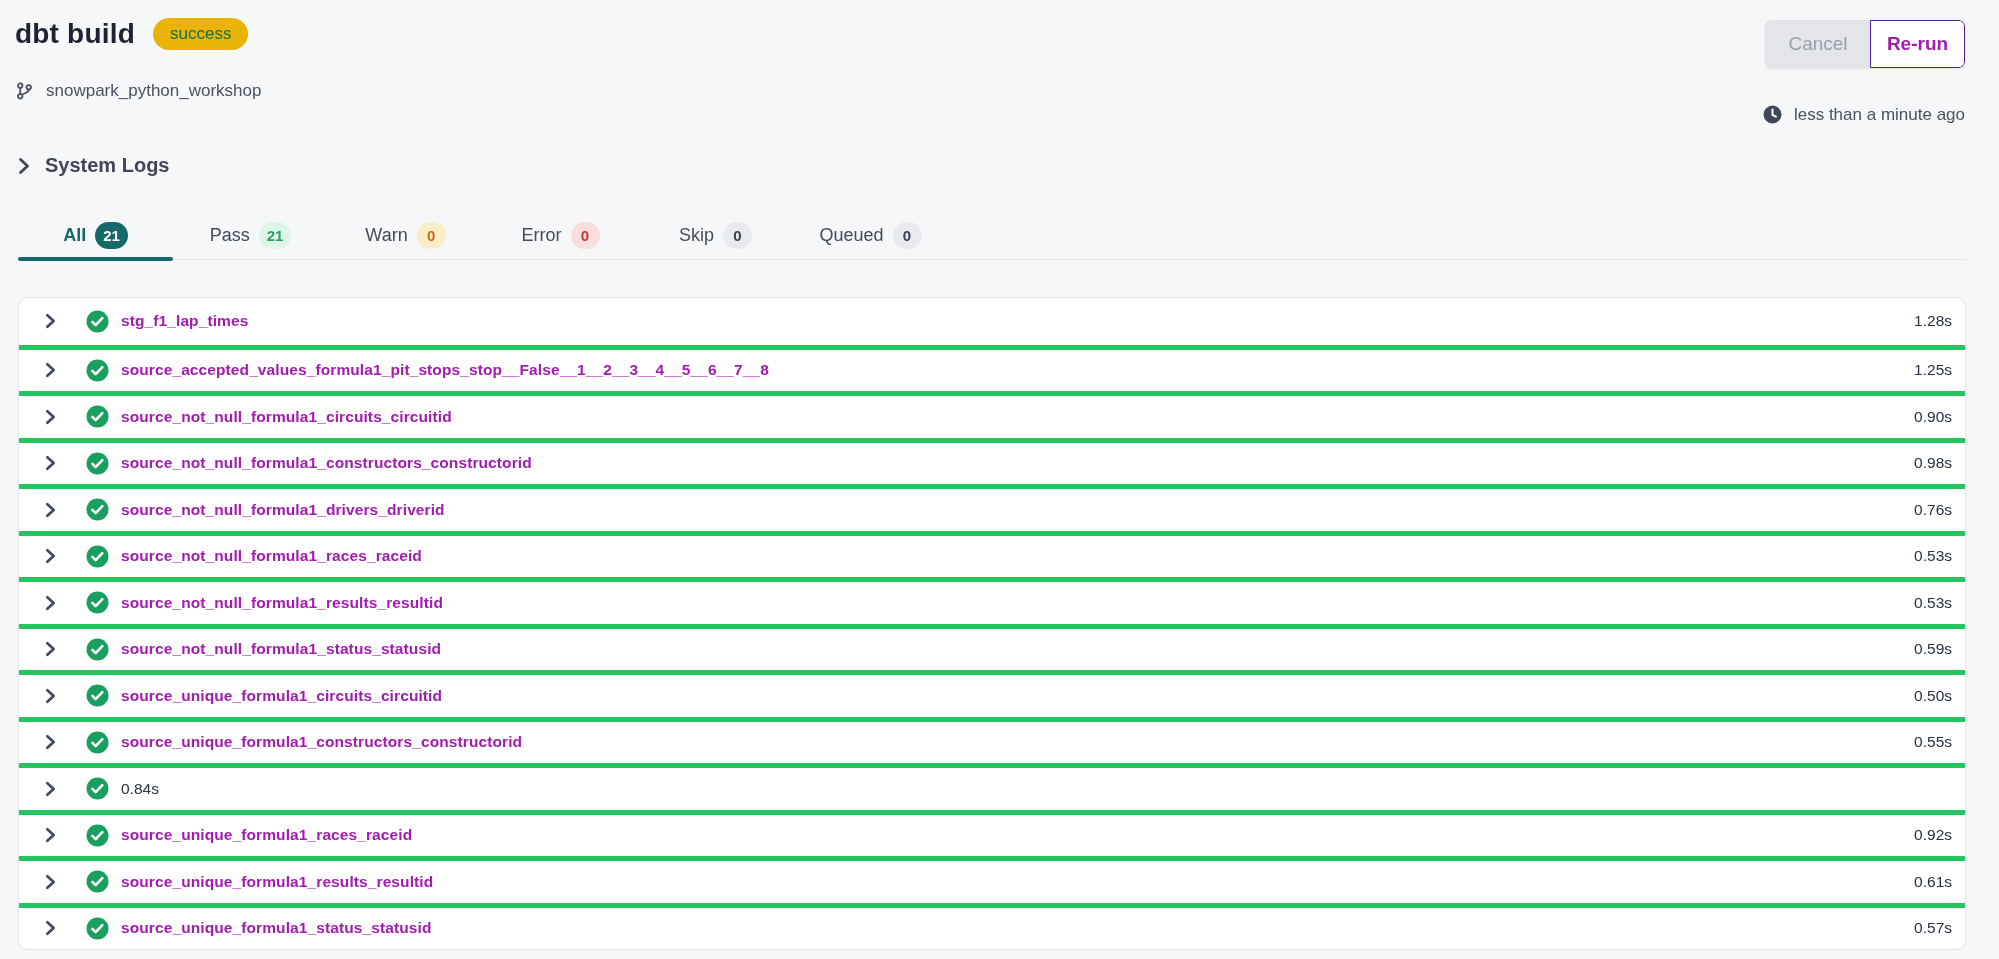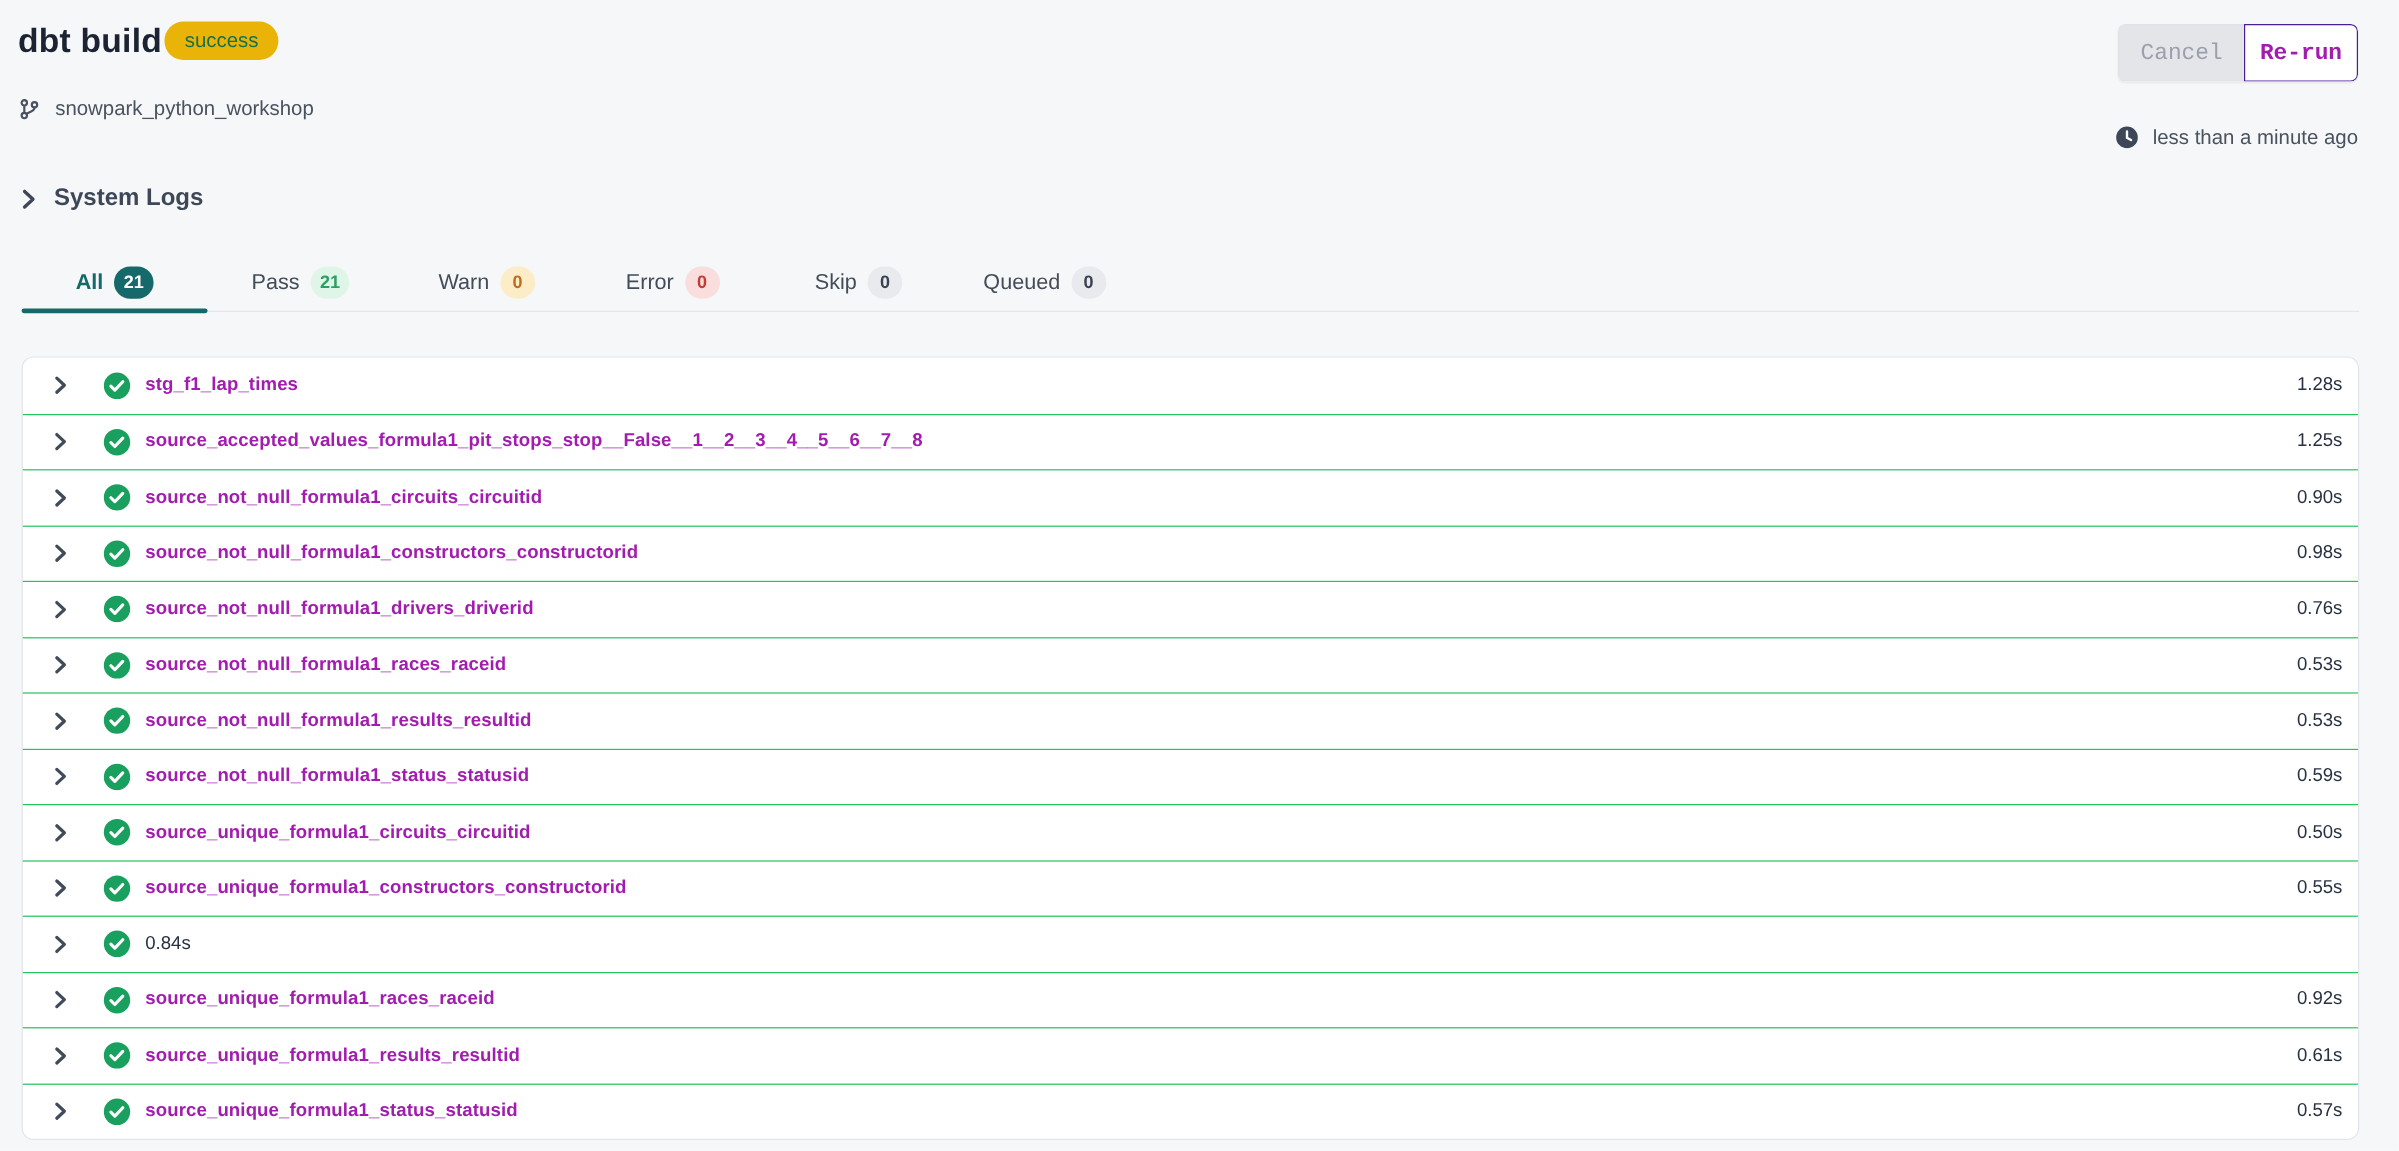--- a/index.html
+++ b/index.html
@@ -7,29 +7,29 @@
   body {
     font-family: "Liberation Sans", "DejaVu Sans", sans-serif;
     background: #f6f7f8;
     color: #1e2940;
   }
   .page { position: relative; width: 1999px; height: 959px; }
 
   
   .header { padding: 18px 34px 0 15px; }
   .header-top { display: flex; align-items: flex-start; justify-content: space-between; }
-  .title-wrap { display: flex; align-items: center; gap: 2px; }
+  .title-wrap { display: flex; align-items: center; gap: 18px; }
   .page-title { font-size: 28px; font-weight: bold; color: #1c2433; letter-spacing: .2px; }
   .status-pill {
     background: #eab308; color: #13714e; font-size: 17px; font-weight: 500;
     height: 32px; display: inline-flex; align-items: center; padding: 0 17px;
     border-radius: 16px;
   }
   .btn-group { display: flex; border-radius: 6px; overflow: hidden; box-shadow: 0 1px 2px rgba(20,30,50,.08); margin-top: 2px; }
-  .btn { height: 48px; font-size: 19px; font-family: Liberation Mono, monospace; display: inline-flex; align-items: center; justify-content: center; cursor: pointer; }
+  .btn { height: 48px; font-size: 19px; font-family: Liberation Sans, sans-serif; display: inline-flex; align-items: center; justify-content: center; cursor: pointer; }
   .btn-cancel { width: 105px; background: #e3e5e9; color: #9aa1ad; border: 1px solid #e0e2e6; border-right: none; border-radius: 6px 0 0 6px; }
   .btn-rerun  { width: 95px;  background: #ffffff; color: #a21caf; font-weight: 600; border: 1px solid #4c1d95; border-radius: 0 6px 6px 0; text-align: center; }
 
   .meta { margin-top: 11px; }
   .meta-row { display: flex; align-items: center; gap: 12px; height: 23px; color: #49525f; font-size: 17px; }
   .meta-row + .meta-row { margin-top: 1px; justify-content: flex-end; }
   .meta-icon { width: 19px; display: inline-flex; justify-content: center; }
 
   
   .syslogs { display: flex; align-items: center; gap: 14px; margin: 28px 0 0 17px; cursor: pointer; }
@@ -51,21 +51,21 @@
   .tab--warn   .count-badge { background: #fcedc8; color: #bc6d1d; }
   .tab--error  .count-badge { background: #fadddd; color: #c53a32; }
   .tab--skip   .count-badge, .tab--queued .count-badge { background: #e9eaed; color: #394252; }
 
   
   .panel {
     margin: 37px 33px 0 18px; background: #ffffff;
     border: 1px solid #e2e5e9; border-radius: 10px;
   }
   .row { display: flex; align-items: center; height: 46.5px; padding: 0 13px 0 22px; cursor: pointer; }
-  .row + .row { border-top: 1px solid #22c55e; }
+  .row + .row { border-top: 5px solid #22c55e; }
   .row-chevron { width: 18px; display: flex; justify-content: center; margin-right: 27px; background: none; border: none; cursor: pointer; padding: 0; }
   .row-status { display: flex; margin-right: 12px; }
   .row-name { font-size: 15.5px; font-weight: 600; color: #a21caf; letter-spacing: .1px; flex: 1; }
   .row-duration { font-size: 15.5px; font-weight: 500; color: #273141; }
 
   svg { display: block; }
 </style>
 </head>
 <body>
 

